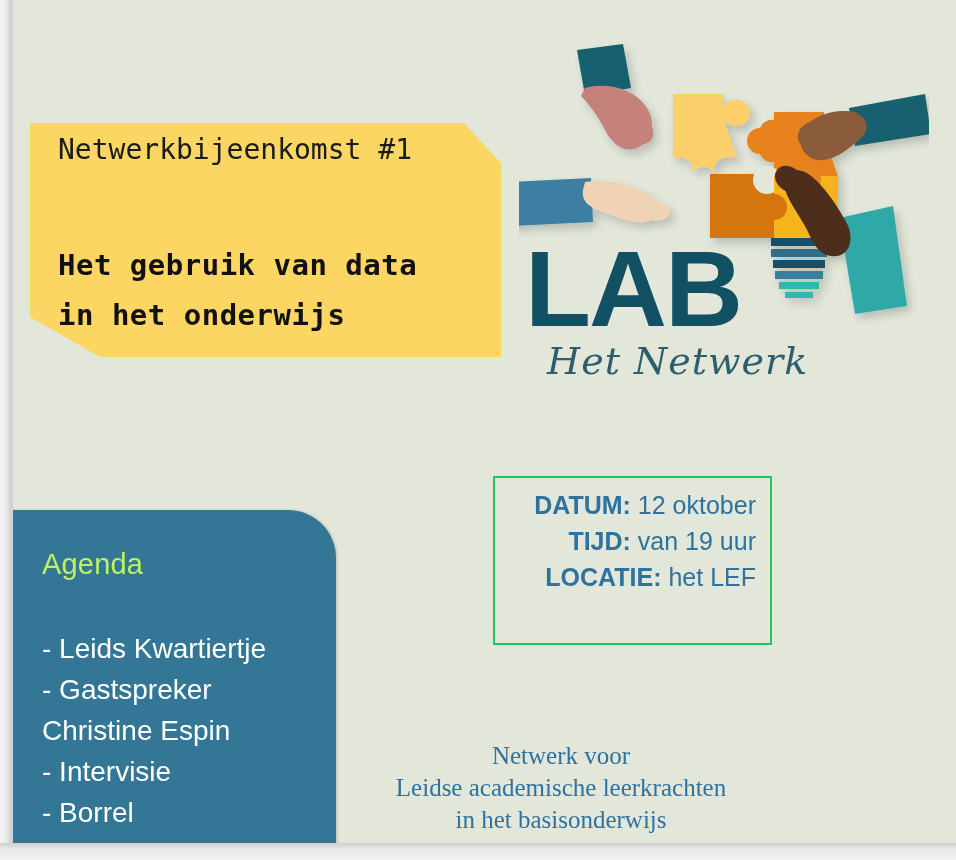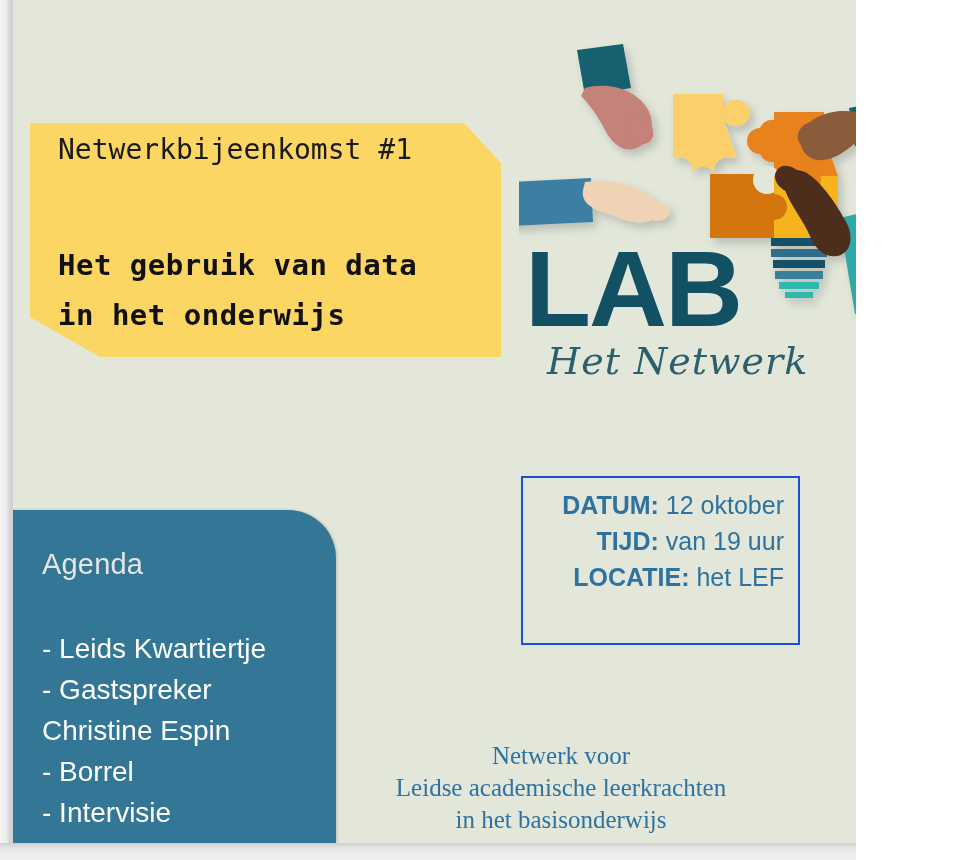--- a/index.html
+++ b/index.html
@@ -2,21 +2,21 @@
 <html><head>
 <meta charset="utf-8">
 <style>
   html, body {
     margin: 0;
     padding: 0;
     background: #ffffff;
   }
   .slide {
     position: relative;
-    width: 856px;
+    width: 956px;
     height: 860px;
     overflow: hidden;
     background: #e2e7da;
     font-family: "Liberation Sans", sans-serif;
   }
 
   
   .edge-left {
     position: absolute;
     left: 0; top: 0;
@@ -79,24 +79,23 @@
   }
   .logo svg { display: block; width: 410px; height: 360px; }
 
   
   .info-box {
     position: absolute;
     left: 493px;
     top: 476px;
     width: 279px;
     height: 169px;
-    border: 2px solid #1d4ed8;
+    border: 2px solid #22c55e;
     box-sizing: border-box;
     z-index: 10;
-    margin-left: 28px;
   }
   .info-lines {
     position: absolute;
     left: 0; right: 14px;
     top: 9px;
     text-align: right;
     color: #2e72a0;
     font-size: 25px;
     line-height: 36px;
     font-family: "Liberation Sans", sans-serif;
@@ -113,21 +112,21 @@
     height: 370px;
     background: #337695;
     border-top-right-radius: 48px;
     z-index: 15;
     box-shadow: 1px 0 3px rgba(0,0,0,0.18);
   }
   .agenda-title {
     position: absolute;
     left: 82px;
     top: 38px;
-    color: #e5e5e5;
+    color: #bef264;
     font-size: 29px;
     font-weight: 400;
     letter-spacing: 0.2px;
   }
   .agenda-list {
     position: absolute;
     left: 82px;
     top: 118px;
     right: 12px;
     color: #ffffff;
@@ -247,22 +246,22 @@
       </div>
     </div>
   </div>
 
   <div class="agenda">
     <div class="agenda-title">Agenda</div>
     <div class="agenda-list">
       <div class="item">- Leids Kwartiertje</div>
       <div class="item">- Gastspreker
 Christine Espin</div>
+      <div class="item">- Intervisie</div>
       <div class="item">- Borrel</div>
-      <div class="item">- Intervisie</div>
     </div>
   </div>
 
   <div class="tagline">Netwerk voor
 Leidse academische leerkrachten
 in het basisonderwijs</div>
 
   <div class="edge-left"></div>
   <div class="edge-bottom"></div>
 

